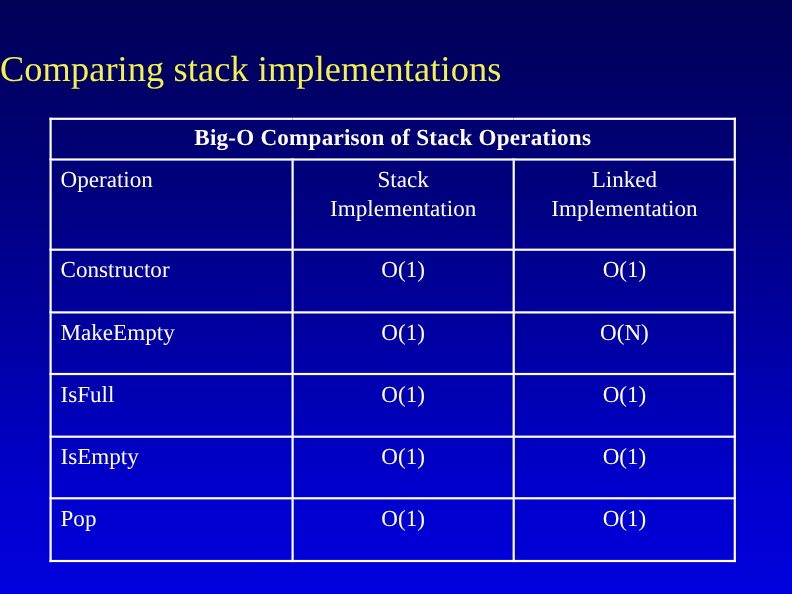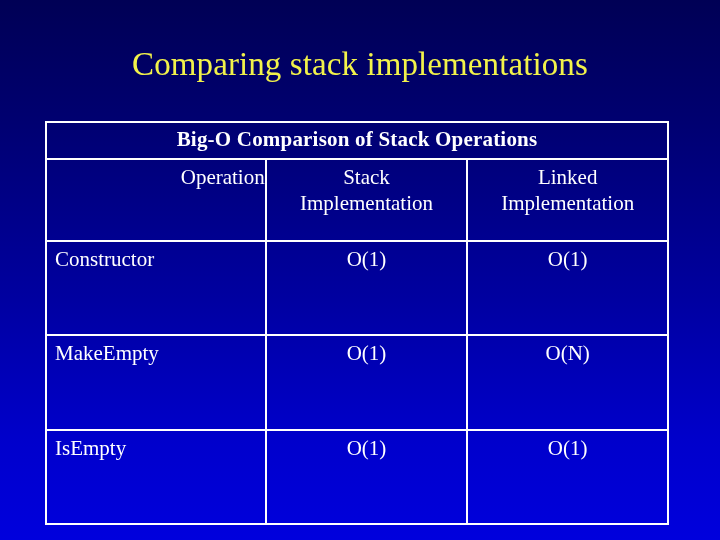--- a/index.html
+++ b/index.html
@@ -21,34 +21,34 @@
     background: linear-gradient(to bottom, #000055 0%, #000070 22%, #0000A0 55%, #0000CC 82%, #0000DD 100%);
     overflow: hidden;
   }
 
   
   #slide-title {
     position: absolute;
     left: 0;
     top: 44px;
     width: 720px;
-    text-align: center;
+    text-align: left;
     color: #F2F24A;
     font-size: 33px;
     line-height: 40px;
     font-weight: normal;
     letter-spacing: 0.1px;
     white-space: nowrap;
   }
 
   
   #big-o-table {
     position: absolute;
     left: 45px;
-    top: 121px;
+    top: 107px;
     width: 624px;
     height: 404px;
     box-sizing: border-box;
     border: 2px solid #FFFFFF;
     border-collapse: collapse;
     table-layout: fixed;
     color: #FFFFFF;
   }
   #big-o-table col.c-op  { width: 219px; }
   #big-o-table col.c-arr { width: 201px; }
@@ -70,21 +70,21 @@
     text-align: center;
     font-weight: bold !important;
     font-size: 21px !important;
     height: 30px;
     padding: 3px 0 2px 0 !important;
     letter-spacing: 0.2px;
   }
 
   
   .colhead-op {
-    text-align: right;
+    text-align: left;
     padding: 4px 0 0 8px !important;
     height: 76px;
   }
   .colhead-ctr {
     text-align: center;
     padding: 4px 2px 0 2px !important;
     height: 76px;
   }
 
   
@@ -134,20 +134,30 @@
         <td class="cell-op">Constructor</td>
         <td class="cell-val">O(1)</td>
         <td class="cell-val">O(1)</td>
       </tr>
       <tr>
         <td class="cell-op">MakeEmpty</td>
         <td class="cell-val">O(1)</td>
         <td class="cell-val">O(N)</td>
       </tr>
       <tr>
+        <td class="cell-op">IsFull</td>
+        <td class="cell-val">O(1)</td>
+        <td class="cell-val">O(1)</td>
+      </tr>
+      <tr>
         <td class="cell-op">IsEmpty</td>
+        <td class="cell-val">O(1)</td>
+        <td class="cell-val">O(1)</td>
+      </tr>
+      <tr>
+        <td class="cell-op">Pop</td>
         <td class="cell-val">O(1)</td>
         <td class="cell-val">O(1)</td>
       </tr>
     </tbody>
   </table>
 
 </div>
 
 </body></html>

